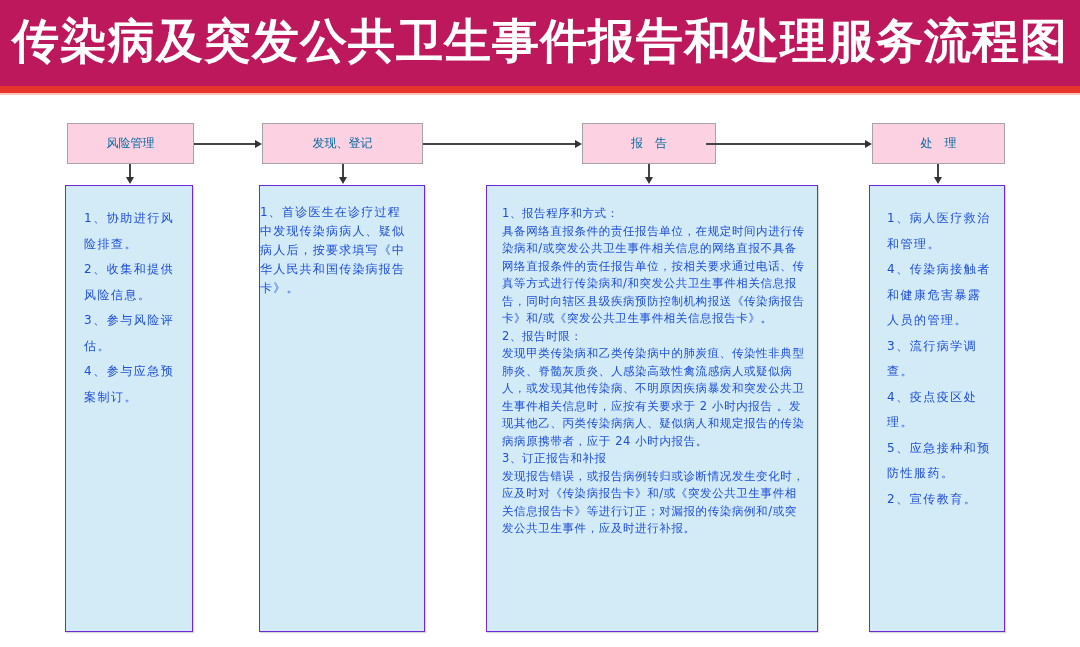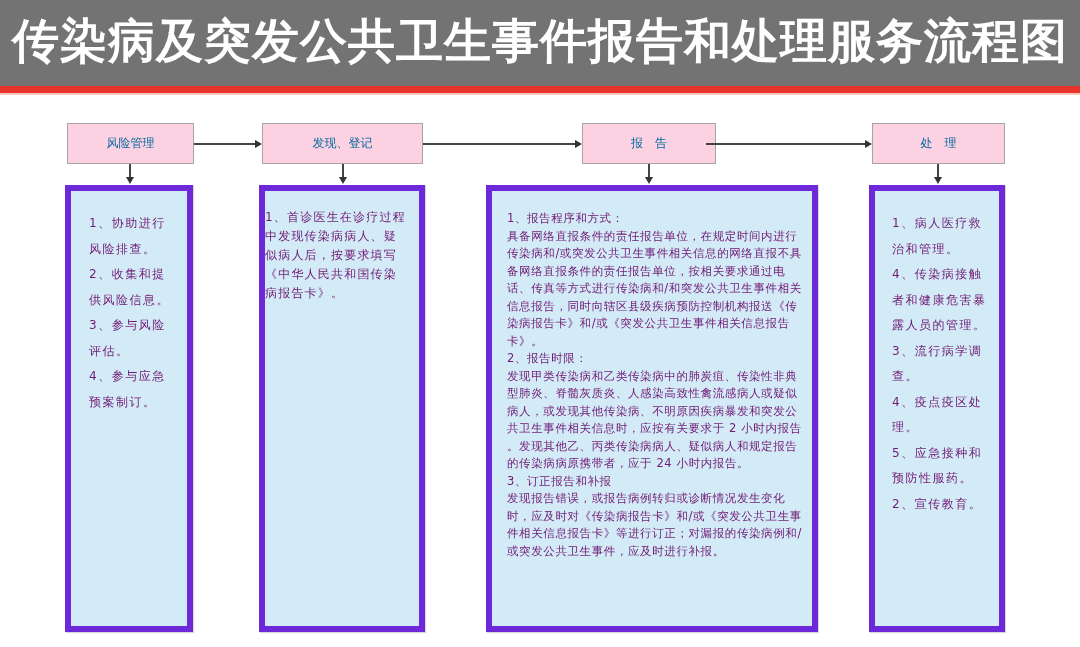--- a/index.html
+++ b/index.html
@@ -3,21 +3,21 @@
 <meta charset="utf-8">
 <style>
   html, body { margin: 0; padding: 0; }
   body {
     width: 1080px; height: 647px; position: relative; overflow: hidden;
     background: #ffffff;
     font-family: "DejaVu Sans", "Liberation Sans", sans-serif;
   }
   .header {
     position: absolute; left: 0; top: 0; width: 1080px; height: 86px;
-    background: #737373;
+    background: #be185d;
     display: flex; align-items: center; justify-content: center;
   }
   .header-title {
     color: #ffffff; font-weight: bold; font-size: 47px; letter-spacing: 1px;
     white-space: nowrap; margin-top: -4px;
   }
   .stripe {
     position: absolute; left: 0; top: 86px; width: 1080px; height: 7px;
     background: #e8352c;
   }
@@ -27,24 +27,24 @@
   }
   .step {
     position: absolute; top: 123px; height: 41px;
     background: #fcd2e2; border: 1px solid #a9a2a6;
     box-sizing: border-box;
     display: flex; align-items: center; justify-content: center;
     font-size: 12px; color: #0369a1;
   }
   .detail {
     position: absolute; top: 185px; height: 447px;
-    background: #d3ebf7; border: 6px solid #6d28d9;
+    background: #d3ebf7; border: 1px solid #6d28d9;
     box-sizing: border-box;
     box-shadow: 1px 1px 1px rgba(0,0,0,0.15);
-    color: #701a75;
+    color: #1d4ed8;
   }
   .detail ul { list-style: none; margin: 0; padding: 0; }
   .detail li { margin: 0; }
   .d1 { left: 65px; width: 128px; padding: 20px 14px 0 18px; font-size: 12px; line-height: 25.5px; letter-spacing: 1.5px; }
   .d2 { left: 259px; width: 166px; padding: 17px 10px 0 0; font-size: 12px; line-height: 19px; letter-spacing: 1.2px; }
   .d2 li.tall { line-height: 27px; }
   .d3 { left: 486px; width: 332px; padding: 19px 10px 0 15px; font-size: 11.5px; line-height: 17.5px; letter-spacing: 0.6px; }
   .d4 { left: 869px; width: 136px; padding: 20px 10px 16px 17px; font-size: 12px; line-height: 25.5px; letter-spacing: 1.5px; }
   .hline { position: absolute; height: 1.5px; background: #444; }
   .vline { position: absolute; width: 1.5px; background: #444; }

